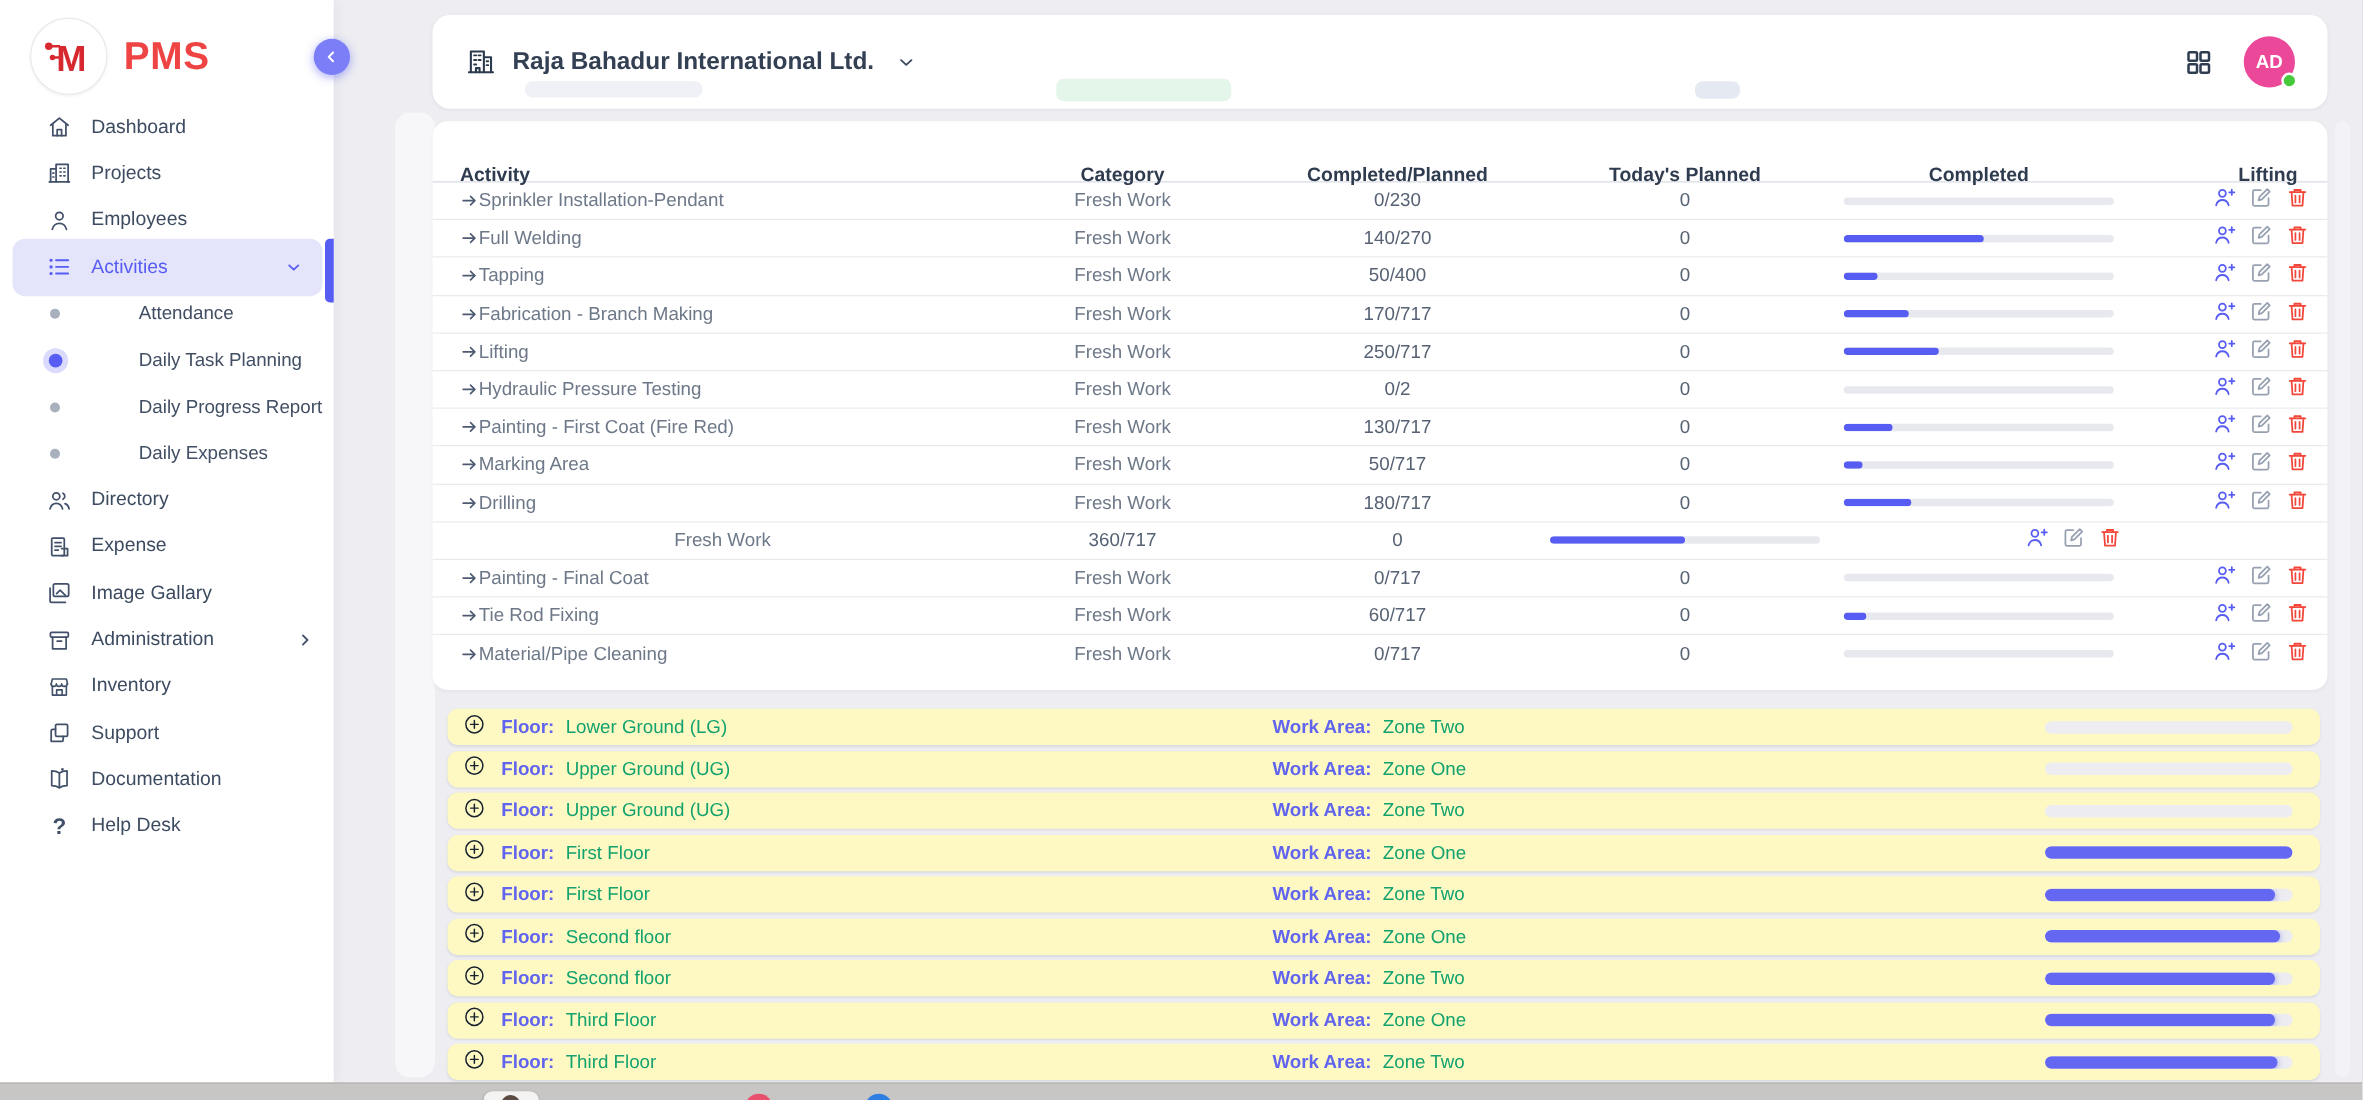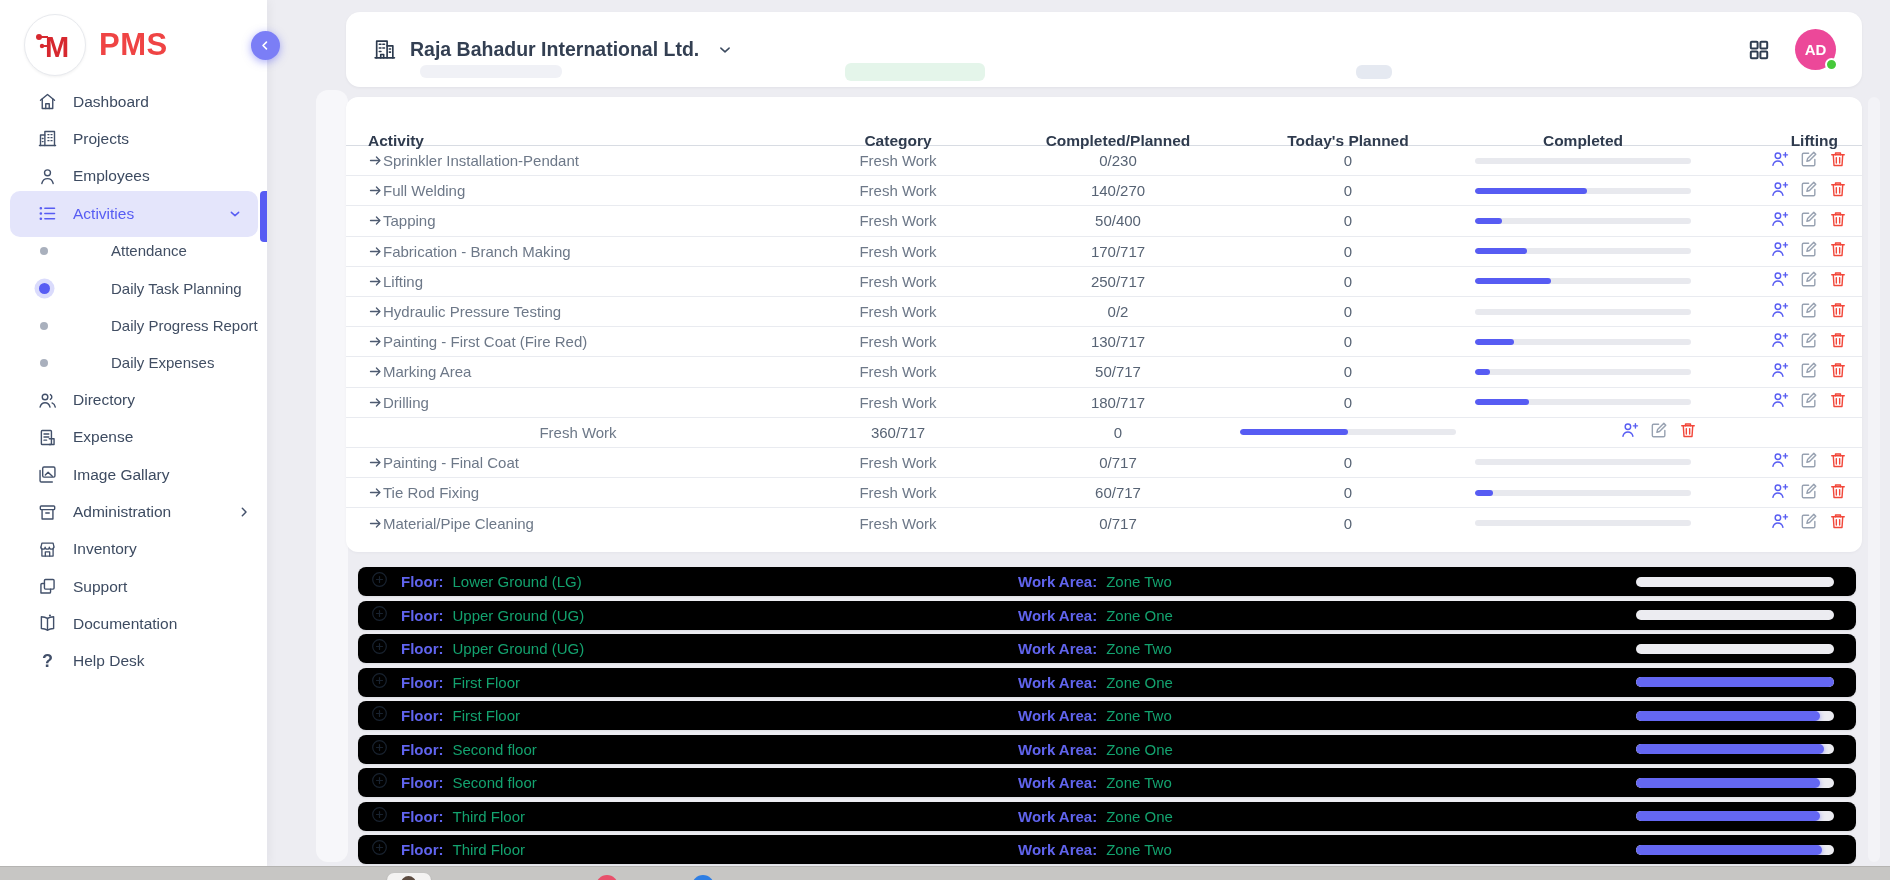--- a/index.html
+++ b/index.html
@@ -87,21 +87,21 @@
   .c-prog{display:flex;justify-content:center;}
   .t-track{width:216px;height:6px;border-radius:3px;background:#e8e9ee;overflow:hidden;display:block;}
   .t-fill{display:block;height:6px;border-radius:3px;background:#575cf3;}
   .c-actions{display:flex;justify-content:flex-end;align-items:center;gap:9px;}
   .act-btn{display:flex;cursor:pointer;}
   .act-btn svg{width:20px;height:20px;}
   .act-assign{color:#585df2;} .act-edit{color:#97a1b1;} .act-del{color:#f2473a;}
 
   
   .floor-list{position:absolute;left:358px;top:567px;width:1498px;z-index:2;}
-  .floor-card{position:relative;height:29px;margin-bottom:4.5px;background:#000000;border-radius:8px;
+  .floor-card{position:relative;height:29px;margin-bottom:4.5px;background:#fef9c3;border-radius:8px;
       box-shadow:0 1px 2px rgba(15,23,42,.08);display:flex;align-items:center;padding:0 22px 0 12px;cursor:pointer;}
   .fc-plus{display:flex;color:#18222f;margin-right:12px;}
   .fc-plus svg{width:19px;height:19px;}
   .fc-label{font-size:15px;font-weight:600;color:#6064ee;}
   .fc-value{font-size:15px;font-weight:500;color:#13a26e;margin-left:9px;}
   .fc-area{position:absolute;left:660px;display:flex;align-items:center;}
   .fc-track{margin-left:auto;width:198px;height:10px;border-radius:5px;background:#ececf1;display:block;overflow:hidden;}
   .fc-fill{display:block;height:10px;border-radius:5px;background:#6467f2;box-shadow:0 1px 5px rgba(100,103,242,.65);}
 
   

